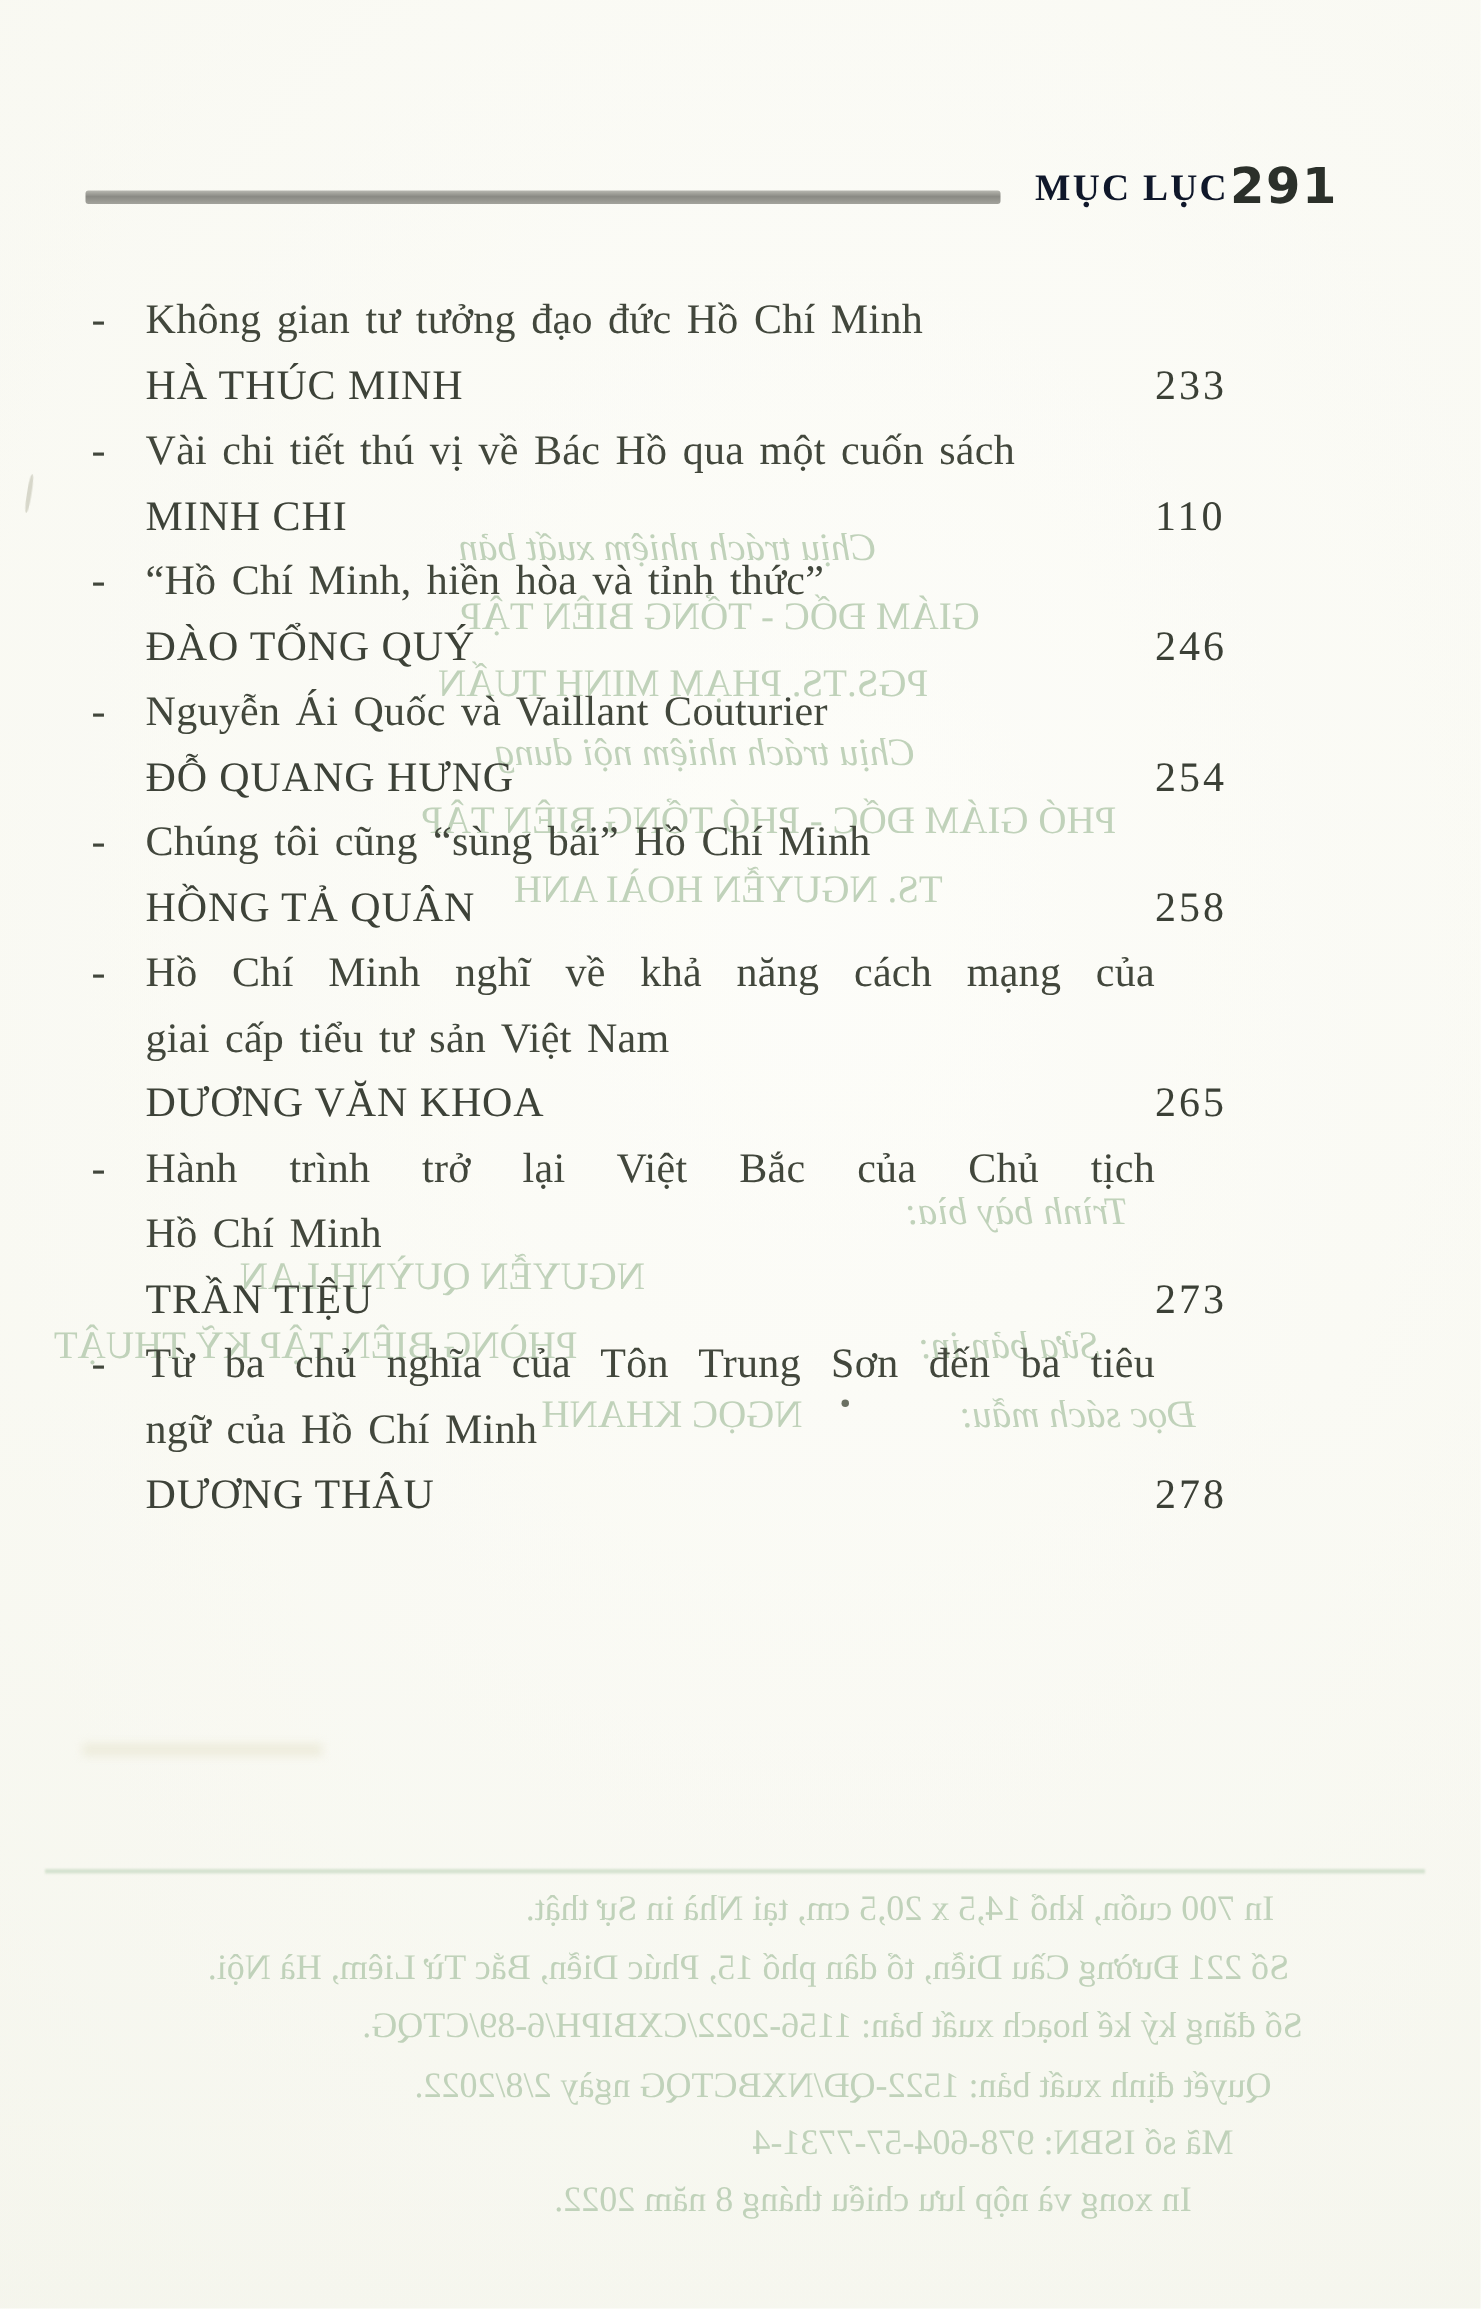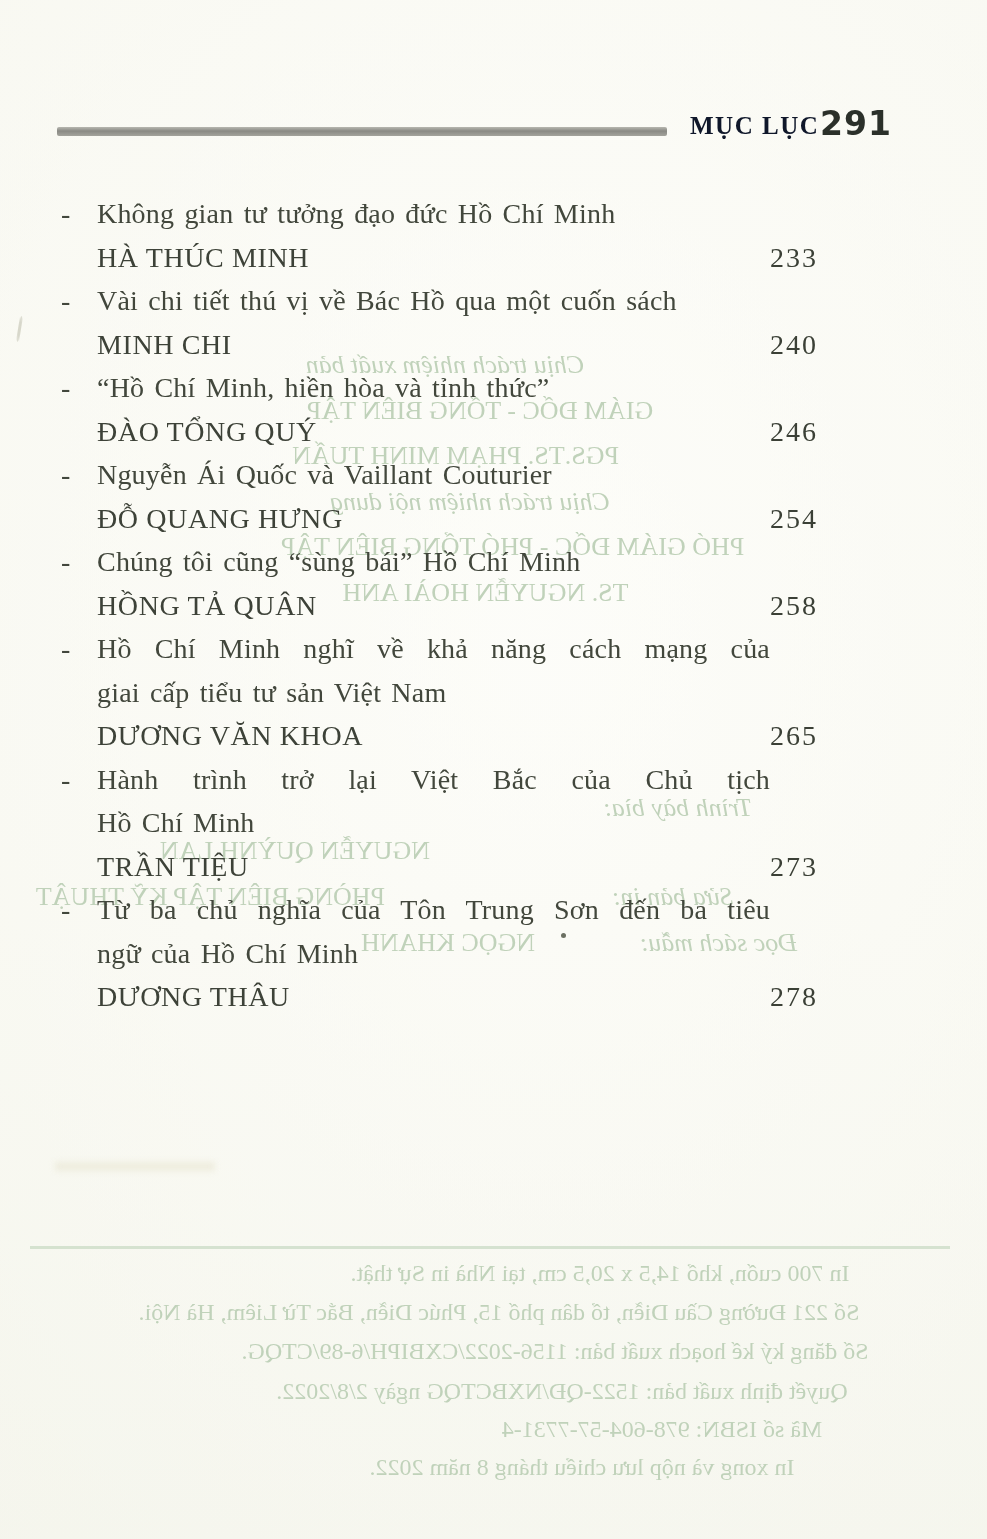--- a/index.html
+++ b/index.html
@@ -123,21 +123,21 @@
       <div class="title-line"><span class="dash">-</span>Không gian tư tưởng đạo đức Hồ Chí Minh</div>
       <div class="byline">
         <span class="author">HÀ THÚC MINH</span>
         <span class="pagenum">233</span>
       </div>
     </div>
     <div class="entry">
       <div class="title-line"><span class="dash">-</span>Vài chi tiết thú vị về Bác Hồ qua một cuốn sách</div>
       <div class="byline">
         <span class="author">MINH CHI</span>
-        <span class="pagenum">240</span>
+        <span class="pagenum">110</span>
       </div>
     </div>
     <div class="entry">
       <div class="title-line"><span class="dash">-</span>“Hồ Chí Minh, hiền hòa và tỉnh thức”</div>
       <div class="byline">
         <span class="author">ĐÀO TỔNG QUÝ</span>
         <span class="pagenum">246</span>
       </div>
     </div>
     <div class="entry">

